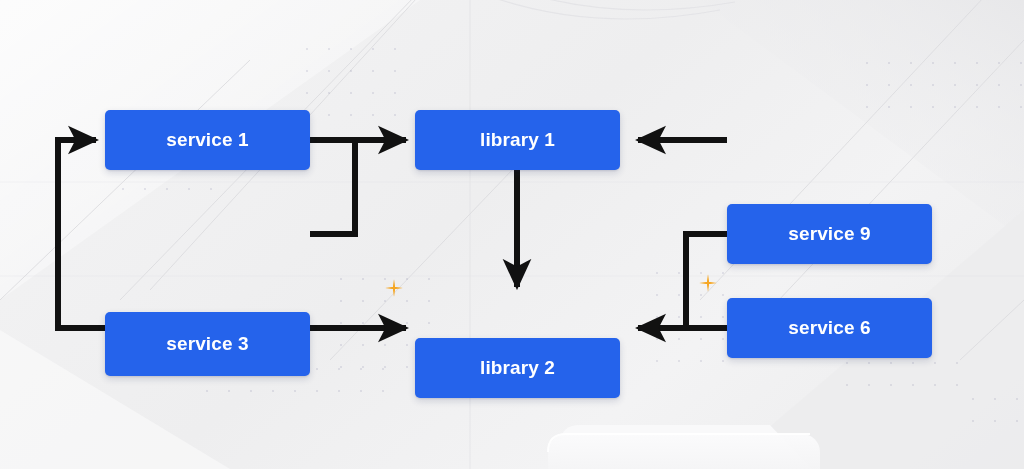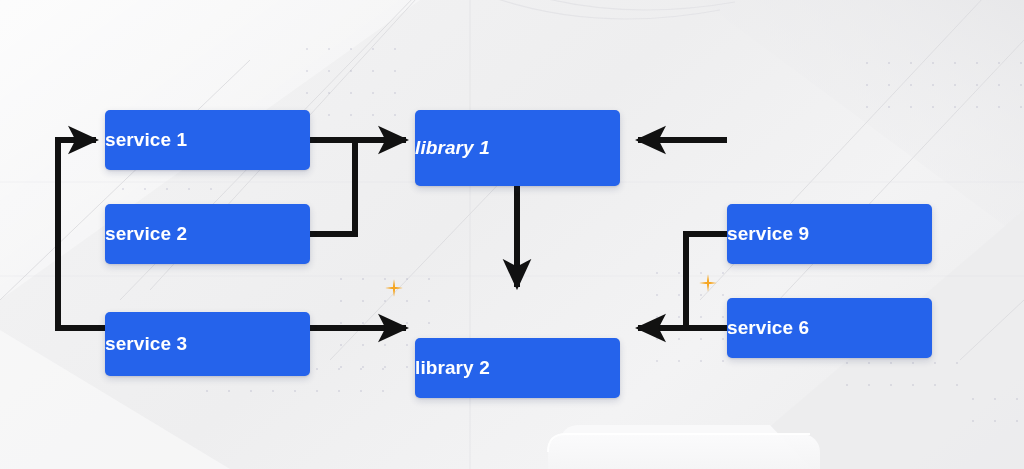--- a/index.html
+++ b/index.html
@@ -64,21 +64,21 @@
   }
 
   
   #wires { position: absolute; inset: 0; width: 1024px; height: 469px; }
 
   
   .node {
     position: absolute;
     display: flex;
     align-items: center;
-    justify-content: flex-start;
+    justify-content: center;
     border-radius: 5px;
     background: #2563eb;
     color: #ffffff;
     font-size: 19px;
     font-weight: bold;
     letter-spacing: .1px;
     box-shadow: 0 3px 7px rgba(24,40,90,0.16), 0 1px 2px rgba(24,40,90,0.10);
     box-sizing: border-box;
     user-select: none;
   }
@@ -162,29 +162,26 @@
       <path d="M 727 140 L 638 140" marker-end="url(#arrowhead)"></path>
       <path d="M 727 234 L 686 234 L 686 328"></path>
       <path d="M 727 328 L 638 328" marker-end="url(#arrowhead)"></path>
     </g>
   </svg>
 
   <div class="node" style="left:105px;top:110px;width:205px;height:60px;">
     <span class="node-label">service 1</span>
   </div>
 
-  <div class="node" style="left:105px;top:204px;width:205px;height:60px;">
-    <span class="node-label">service 2</span>
-  </div>
 
   <div class="node" style="left:105px;top:312px;width:205px;height:64px;">
     <span class="node-label">service 3</span>
   </div>
 
-  <div class="node" style="left:415px;top:110px;width:205px;height:76px;font-style:italic;">
+  <div class="node" style="left:415px;top:110px;width:205px;height:60px;">
     <span class="node-label">library 1</span>
   </div>
 
   <div class="node" style="left:415px;top:298px;width:205px;height:60px;margin-top:40px;">
     <span class="node-label">library 2</span>
   </div>
 
 
   <div class="node" style="left:727px;top:204px;width:205px;height:60px;">
     <span class="node-label">service 9</span>

